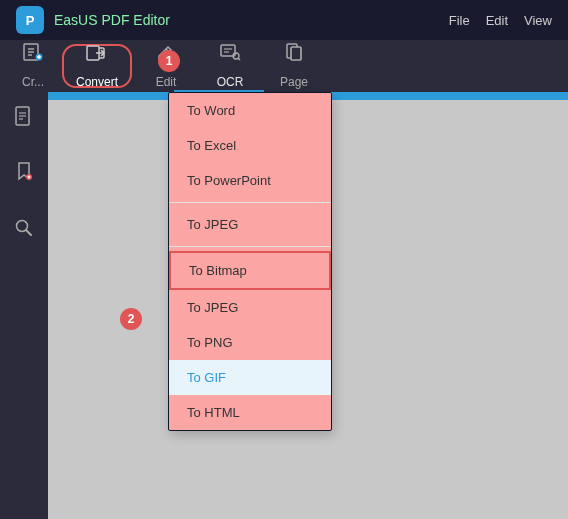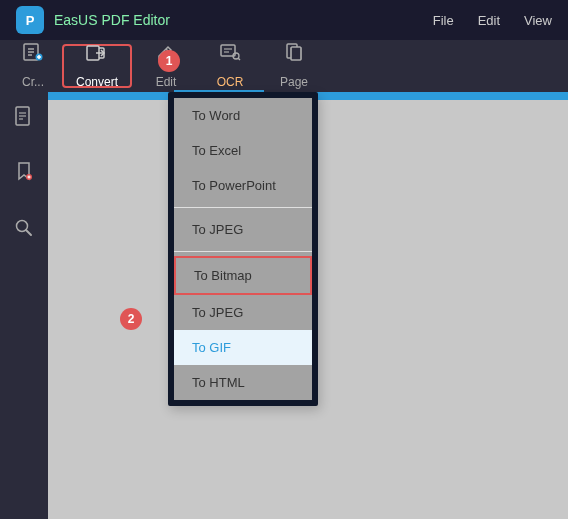--- a/index.html
+++ b/index.html
@@ -35,21 +35,21 @@
       font-size: 13px;
     }
     .app-title {
       color: #86efac;
       font-size: 14px;
       font-weight: 500;
       flex: 1;
     }
     .title-nav {
       display: flex;
-      gap: 24px;
+      gap: 16px;
     }
     .title-nav-item {
       color: #ccc;
       font-size: 13px;
       cursor: pointer;
     }
 
     
     .toolbar {
       background: #2b2b3b;
@@ -71,21 +71,21 @@
       border-radius: 4px;
       gap: 10px;
       min-width: 60px;
       height: 44px;
       position: relative;
       text-align: center;
     }
     .toolbar-btn.active {
       color: white;
       border: 2px solid #e05555;
-      border-radius: 4px;
+      border-radius: 14px;
     }
     .toolbar-btn.active::after {
       content: '';
       position: absolute;
       bottom: -8px;
       left: 50%;
       transform: translateX(-50%);
       width: 80%;
       height: 2px;
       background: #2d9cdb;
@@ -124,23 +124,23 @@
       bottom: 0;
       height: 2px;
       background: #2d9cdb;
     }
 
     
     .dropdown-menu {
       position: absolute;
       top: 92px;
       left: 168px;
-      width: 150px;
-      background: #a3a3a3;
-      border: 6px solid #0f172a;
+      width: 164px;
+      background: #fca5a5;
+      border: 1px solid #0f172a;
       box-shadow: 2px 4px 12px rgba(0,0,0,0.2);
       z-index: 100;
       border-radius: 2px;
     }
     .dropdown-item {
       padding: 10px 18px;
       color: #333;
       cursor: pointer;
       font-size: 13px;
       position: relative;
@@ -274,21 +274,21 @@
   <div class="toolbar-btn">
     <span class="toolbar-icon">
       <svg width="22" height="18" viewBox="0 0 22 18" fill="none" xmlns="http://www.w3.org/2000/svg">
         <rect x="2" y="2" width="14" height="11" rx="1" stroke="#aaa" stroke-width="1.5" fill="none"></rect>
         <line x1="5" y1="6" x2="13" y2="6" stroke="#aaa" stroke-width="1.2"></line>
         <line x1="5" y1="9" x2="10" y2="9" stroke="#aaa" stroke-width="1.2"></line>
         <circle cx="17" cy="13" r="3" stroke="#aaa" stroke-width="1.3" fill="none"></circle>
         <line x1="19.2" y1="15.2" x2="21" y2="17" stroke="#aaa" stroke-width="1.5"></line>
       </svg>
     </span>
-    <span class="toolbar-btn-label" style="color:#fdba74;">OCR</span>
+    <span class="toolbar-btn-label" style="color:#e5e5e5;">OCR</span>
   </div>
 
   <div class="toolbar-btn">
     <span class="toolbar-icon">
       <svg width="18" height="18" viewBox="0 0 18 18" fill="none" xmlns="http://www.w3.org/2000/svg">
         <rect x="2" y="1" width="10" height="14" rx="1" stroke="#aaa" stroke-width="1.5" fill="none"></rect>
         <rect x="6" y="4" width="10" height="13" rx="1" stroke="#aaa" stroke-width="1.2" fill="#2b2b3b"></rect>
         <rect x="6" y="4" width="10" height="13" rx="1" stroke="#aaa" stroke-width="1.2" fill="none"></rect>
       </svg>
     </span>
@@ -349,19 +349,22 @@
   <div class="dropdown-item">
     <span>To JPEG</span>
   </div>
   <div class="dropdown-divider"></div>
   <div class="dropdown-item bordered">
     <span>To Bitmap</span>
   </div>
   <div class="dropdown-item">
     <span>To JPEG</span>
   </div>
+  <div class="dropdown-item">
+    <span>To PNG</span>
+  </div>
   <div class="dropdown-item highlighted">
     <span>To GIF</span>
   </div>
   <div class="dropdown-item">
     <span>To HTML</span>
   </div>
 </div>
 
 </body></html>

